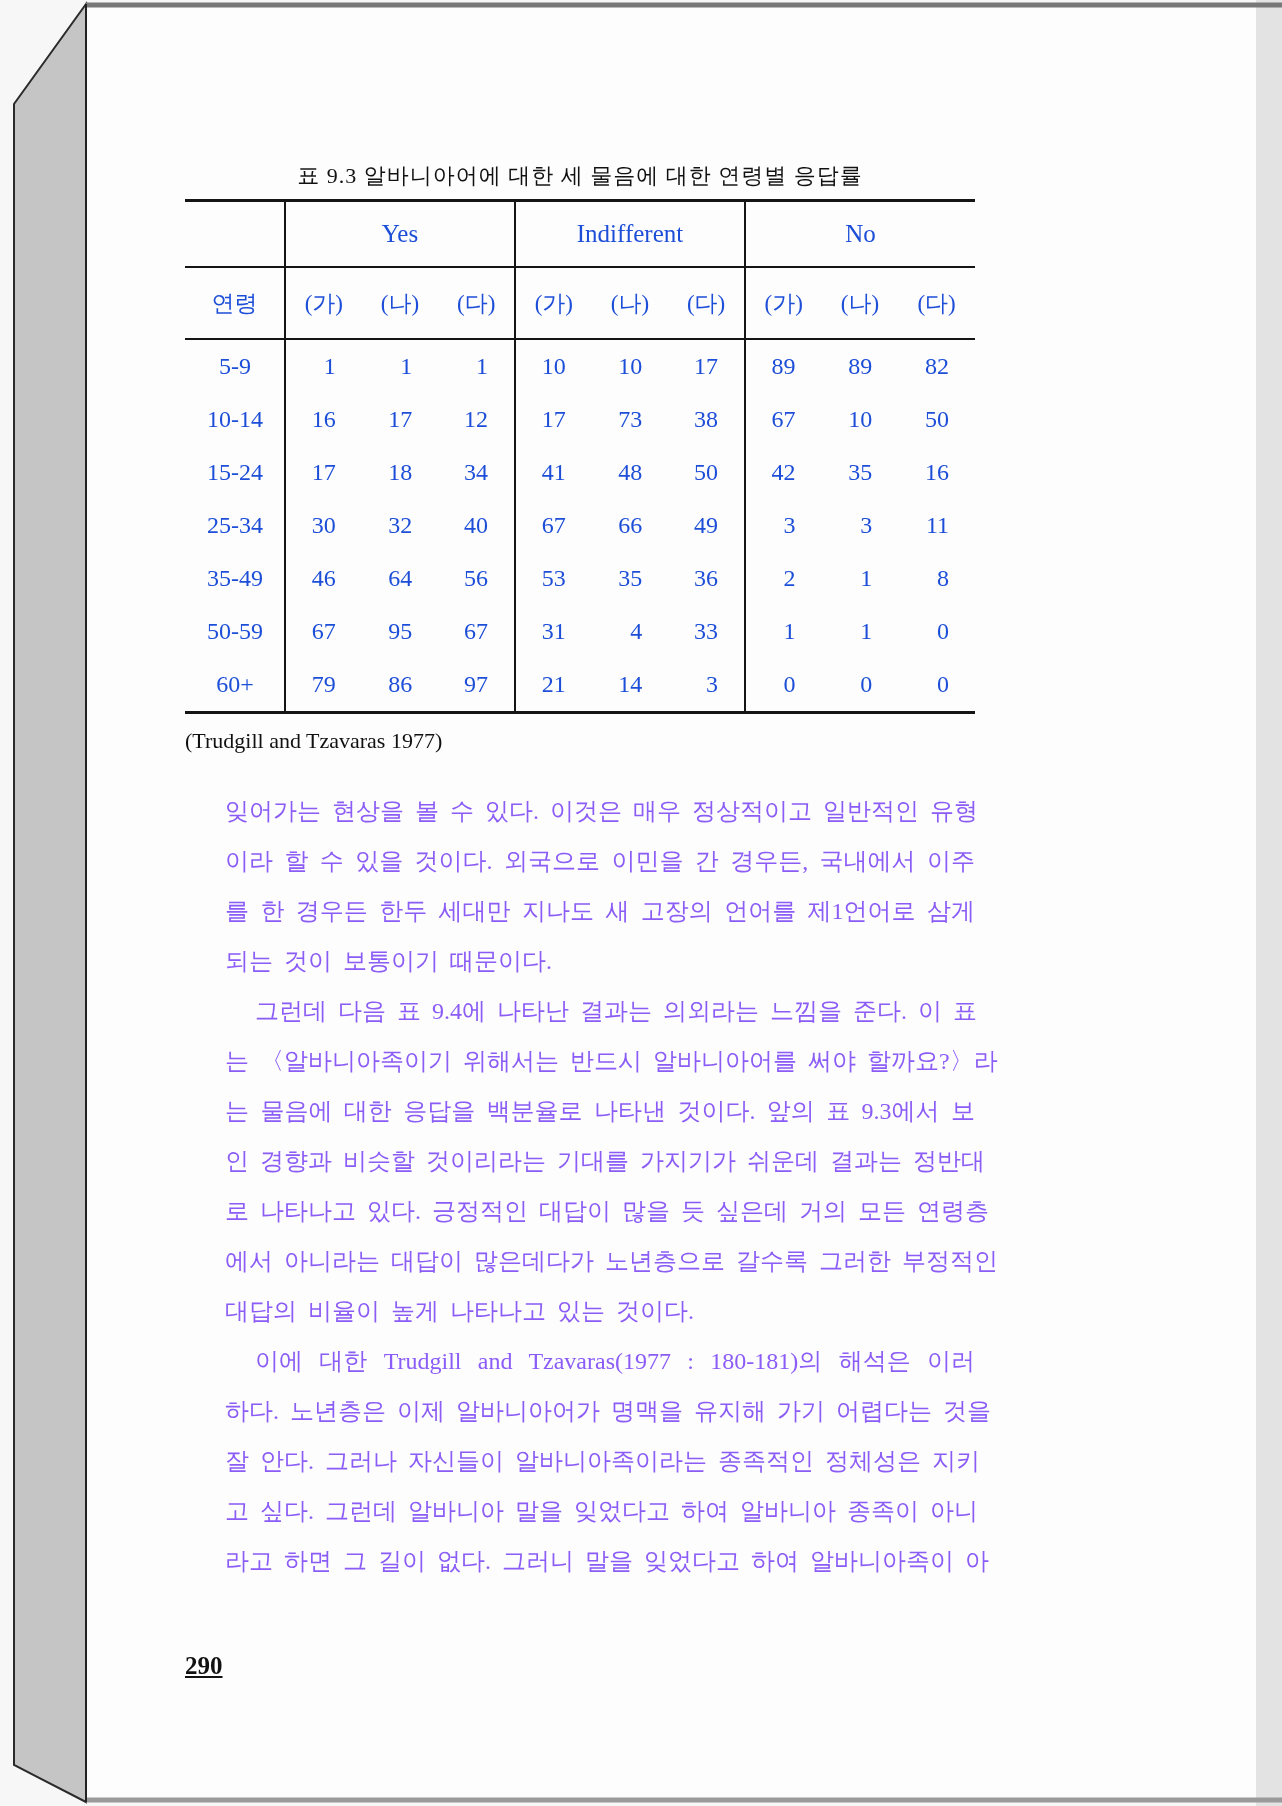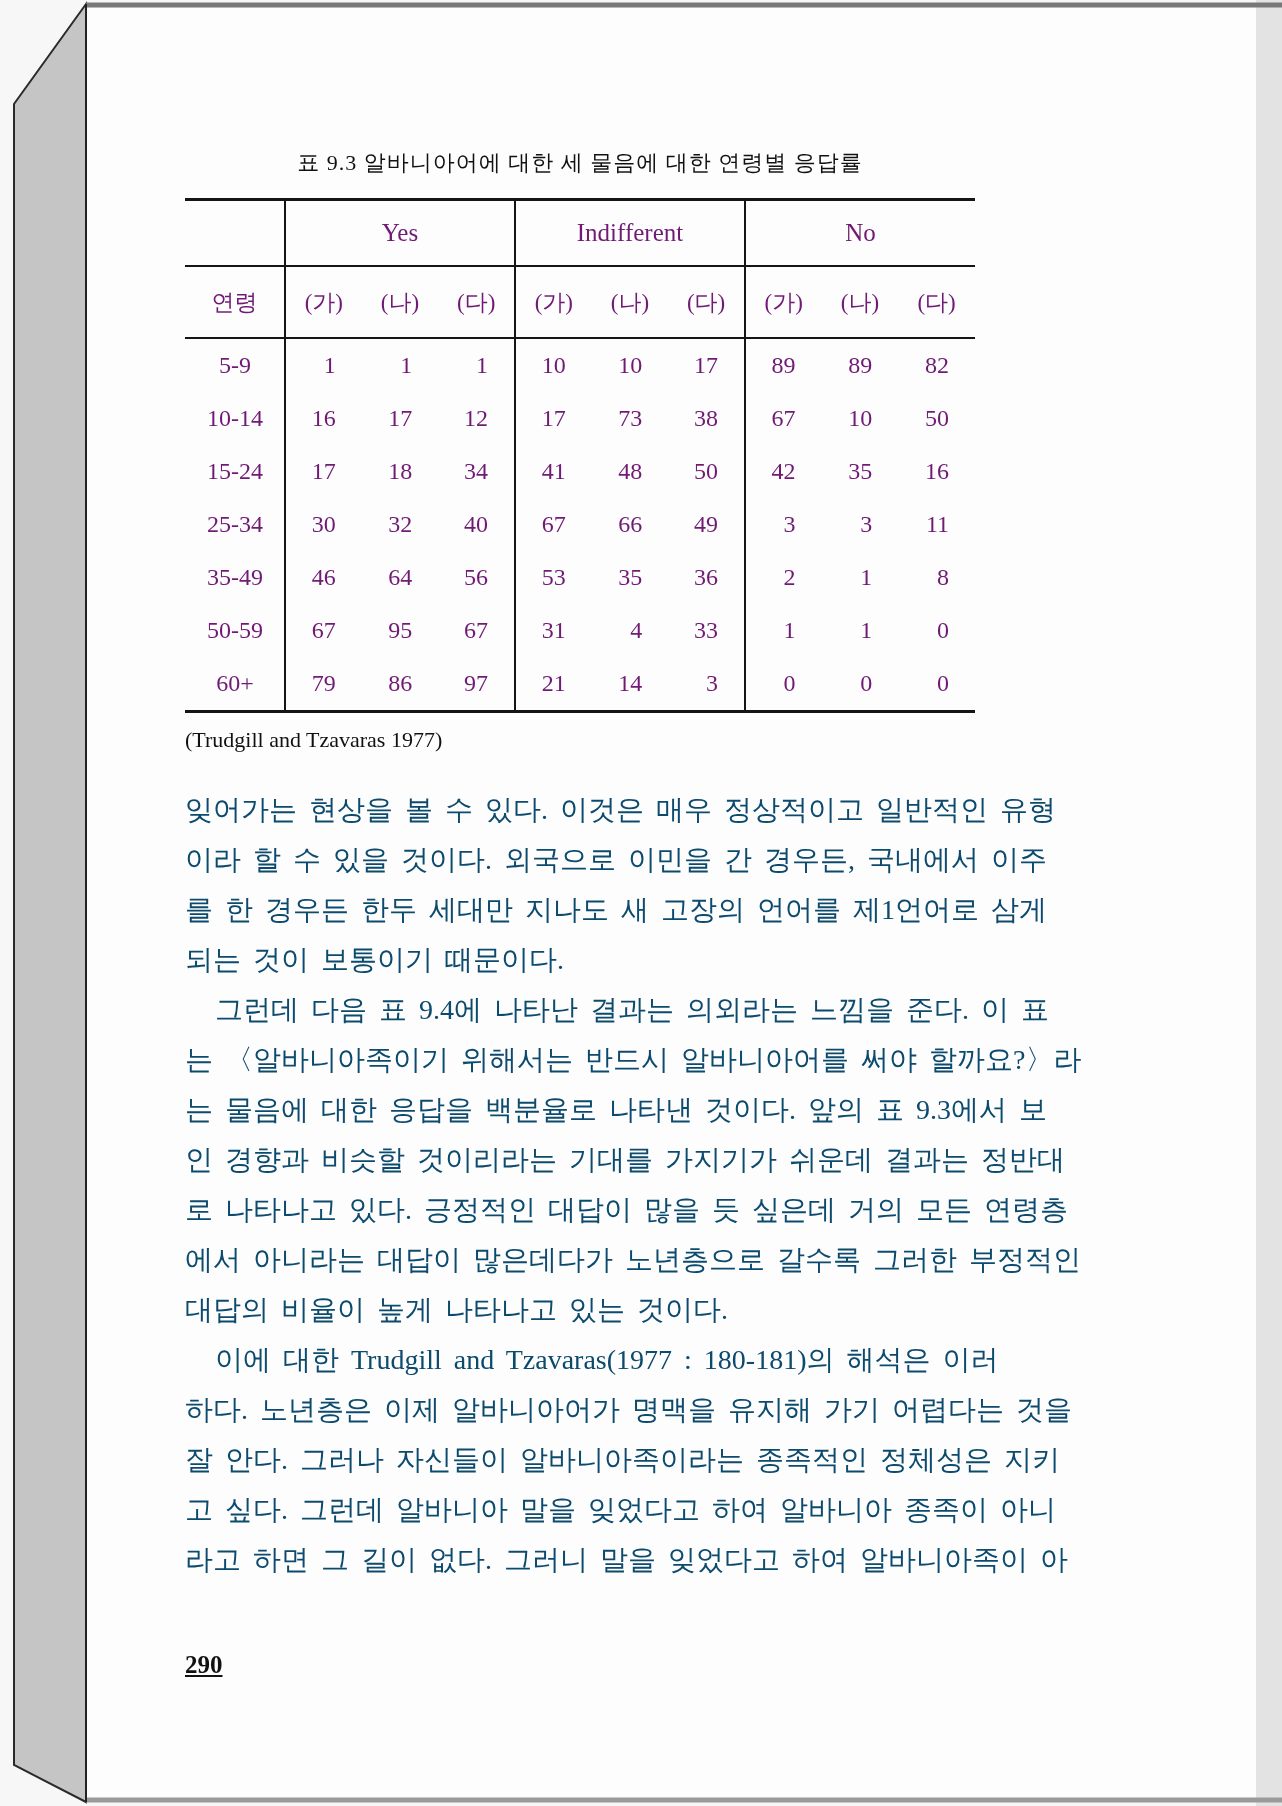--- a/index.html
+++ b/index.html
@@ -3,51 +3,51 @@
 <meta charset="utf-8">
 <style>
   html,body{margin:0;padding:0;background:#f4f4f4;}
   .canvas{
     position:relative;width:1282px;height:1806px;overflow:hidden;
     background:#f7f7f7;
     font-family:"Liberation Serif","DejaVu Serif",serif;
     color:#161616;
   }
   .frame{position:absolute;left:0;top:0;}
-  .page-content{position:absolute;left:185px;top:0;width:790px;}
+  .page-content{position:absolute;left:185px;top:13px;width:790px;}
 
   
   .table-title{
     margin-top:148px;text-align:center;font-size:22px;letter-spacing:1px;
     color:#111;white-space:nowrap;
   }
 
   
   table.resp{
-    margin-top:20px;width:100%;border-collapse:collapse;
+    margin-top:8px;width:100%;border-collapse:collapse;
     border-top:3px solid #151515;border-bottom:3px solid #151515;
-    font-size:24px;color:#701a75;table-layout:fixed;
+    font-size:24px;color:#1d4ed8;table-layout:fixed;
   }
   table.resp col.agec{width:100px;}
   table.resp th{font-weight:normal;}
   tr.grp th{height:62px;border-bottom:2px solid #151515;font-size:25px;}
   tr.sub th{height:68px;border-bottom:2px solid #151515;font-size:23px;}
   tbody td{height:51px;text-align:right;padding-right:26px;}
   tbody td.age{text-align:center;padding-right:0;}
   .sep{border-left:2px solid #151515;}
 
   
   .citation{margin-top:14px;text-align:left;font-size:22px;color:#111;}
 
   
   .bodytext{margin-top:32px;width:790px;}
   .line{
-    height:50px;line-height:50px;font-size:28px;
+    height:50px;line-height:50px;font-size:24px;
     text-align:justify;text-align-last:justify;
-    word-spacing:5px;white-space:nowrap;color:#0c4a6e;
+    word-spacing:5px;white-space:nowrap;color:#8b5cf6;margin-left:40px;
   }
   .line.indent{padding-left:30px;}
   .line.endline{text-align-last:left;}
 
   .page-number{margin-top:66px;font-size:25px;font-weight:bold;color:#111;text-decoration:underline;}
 </style>
 </head>
 <body>
 
 <div class="canvas">

